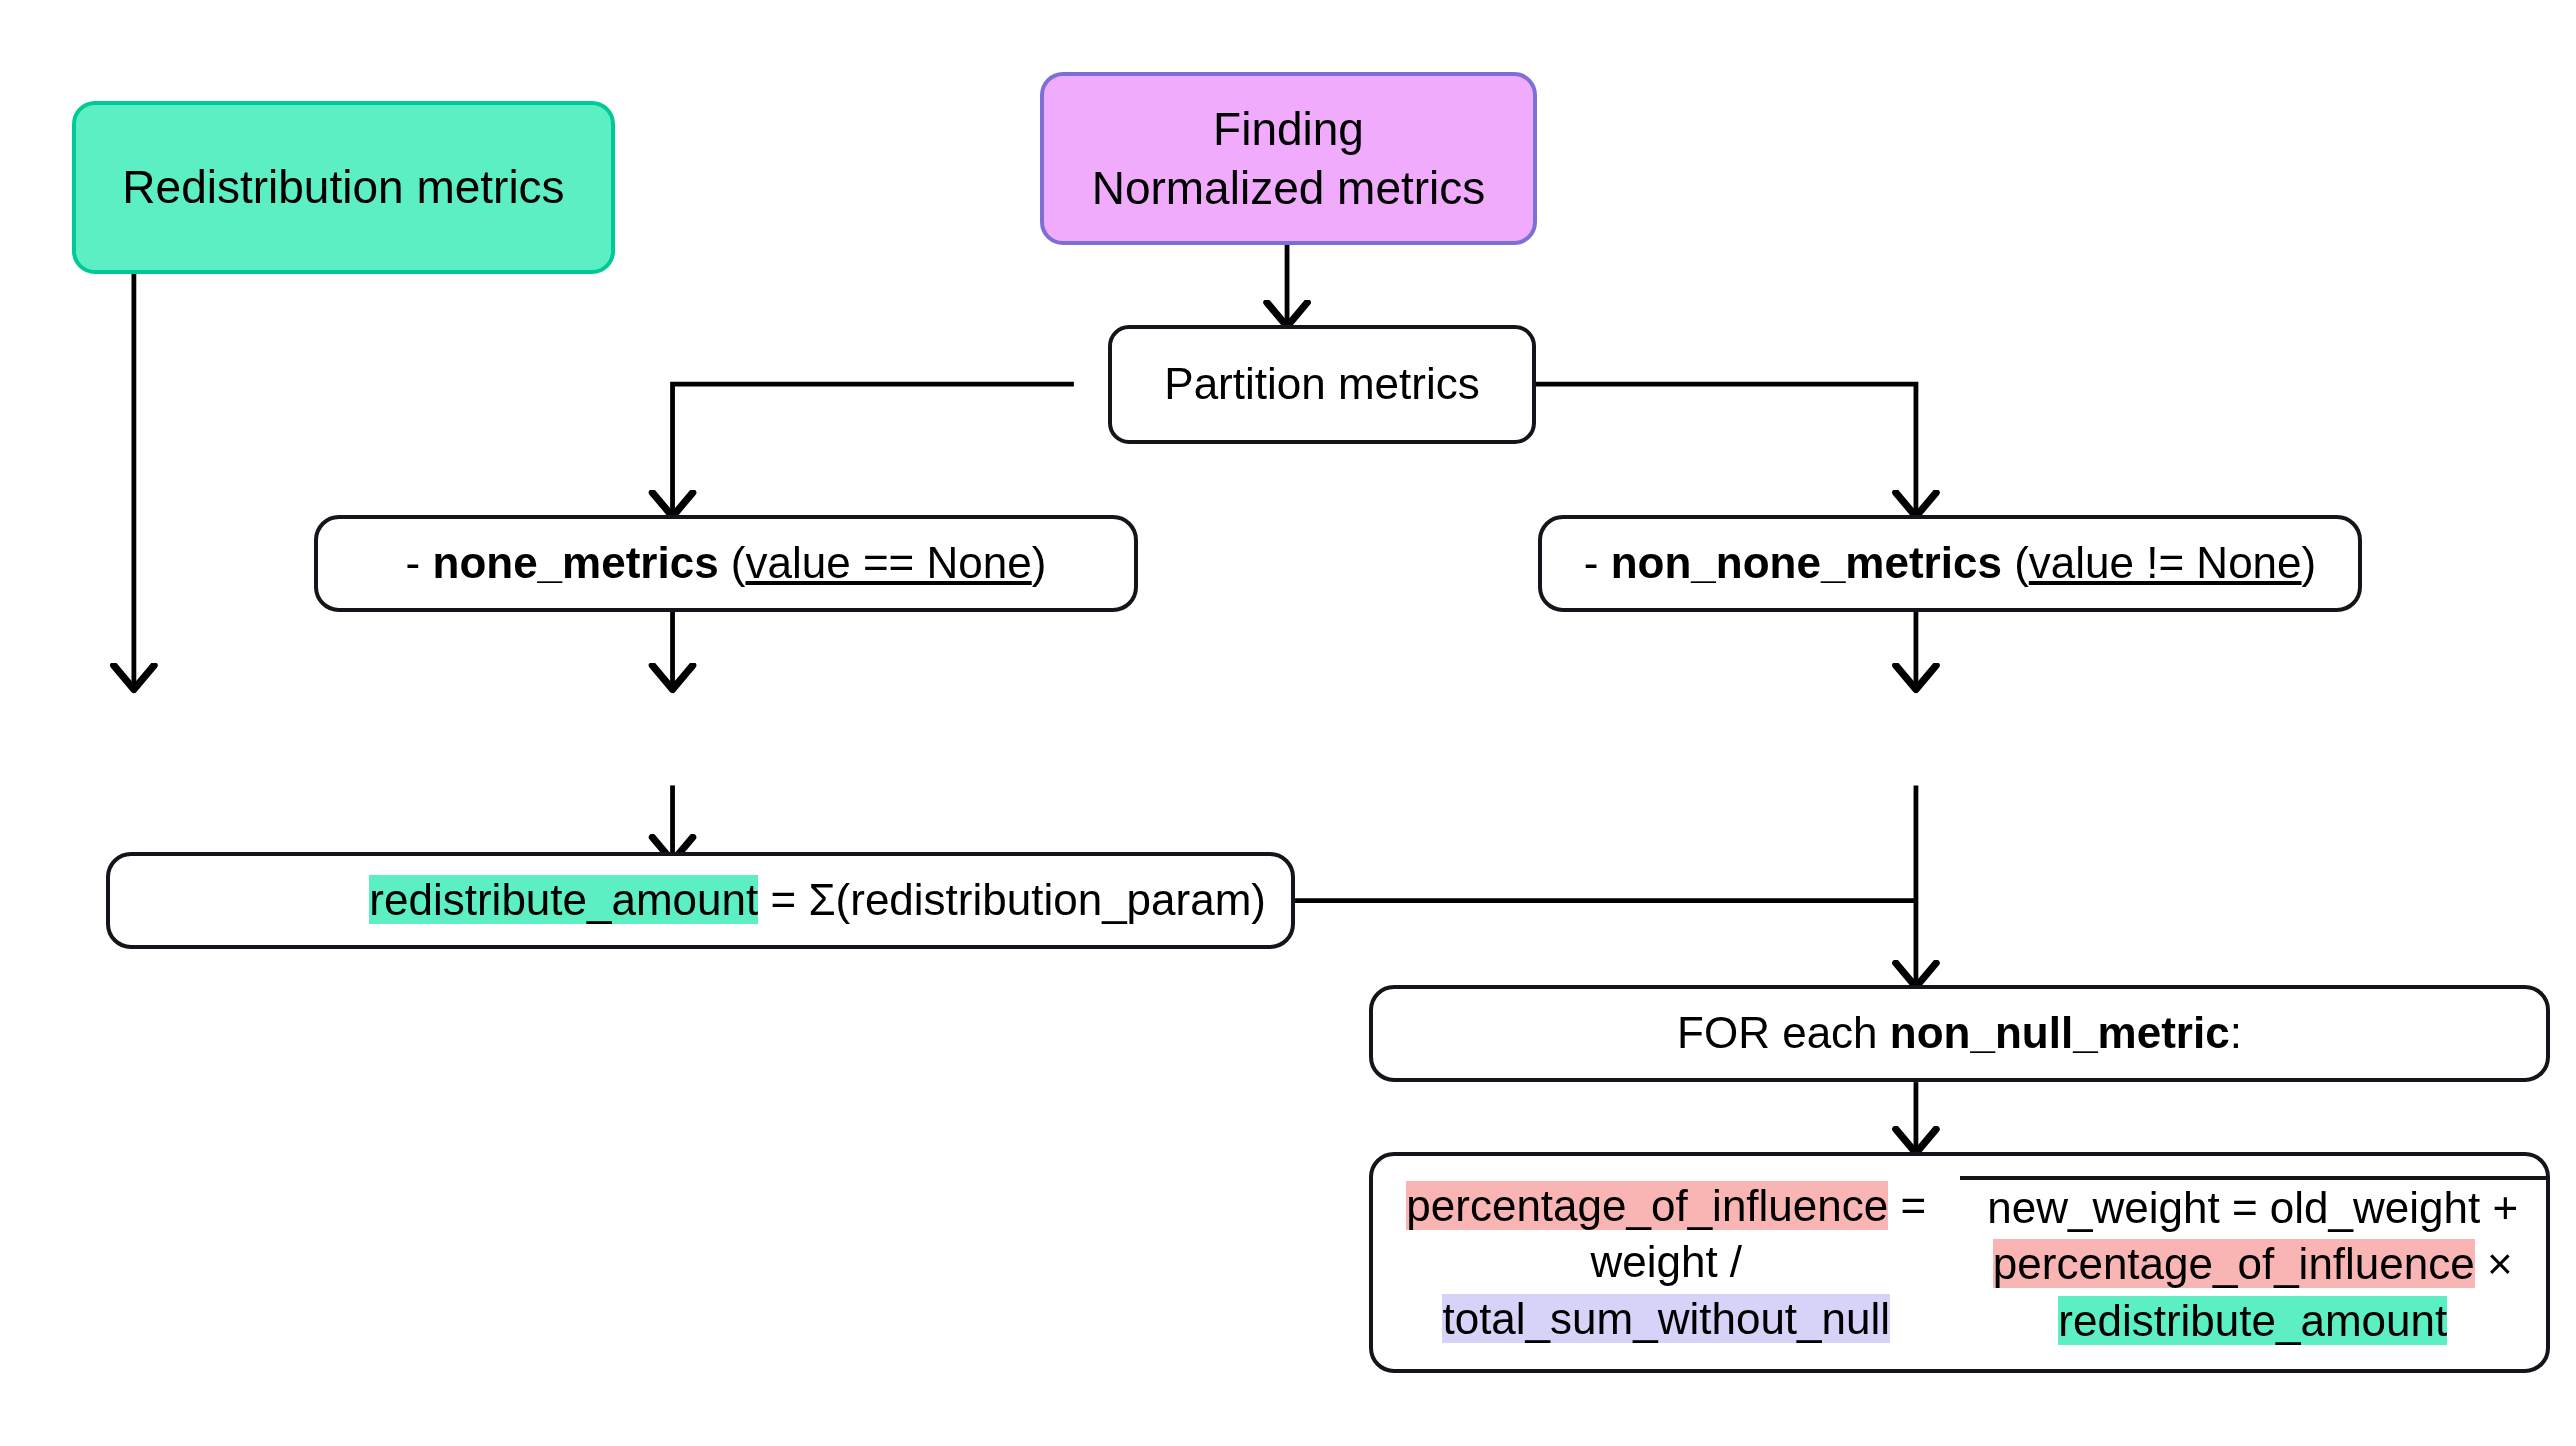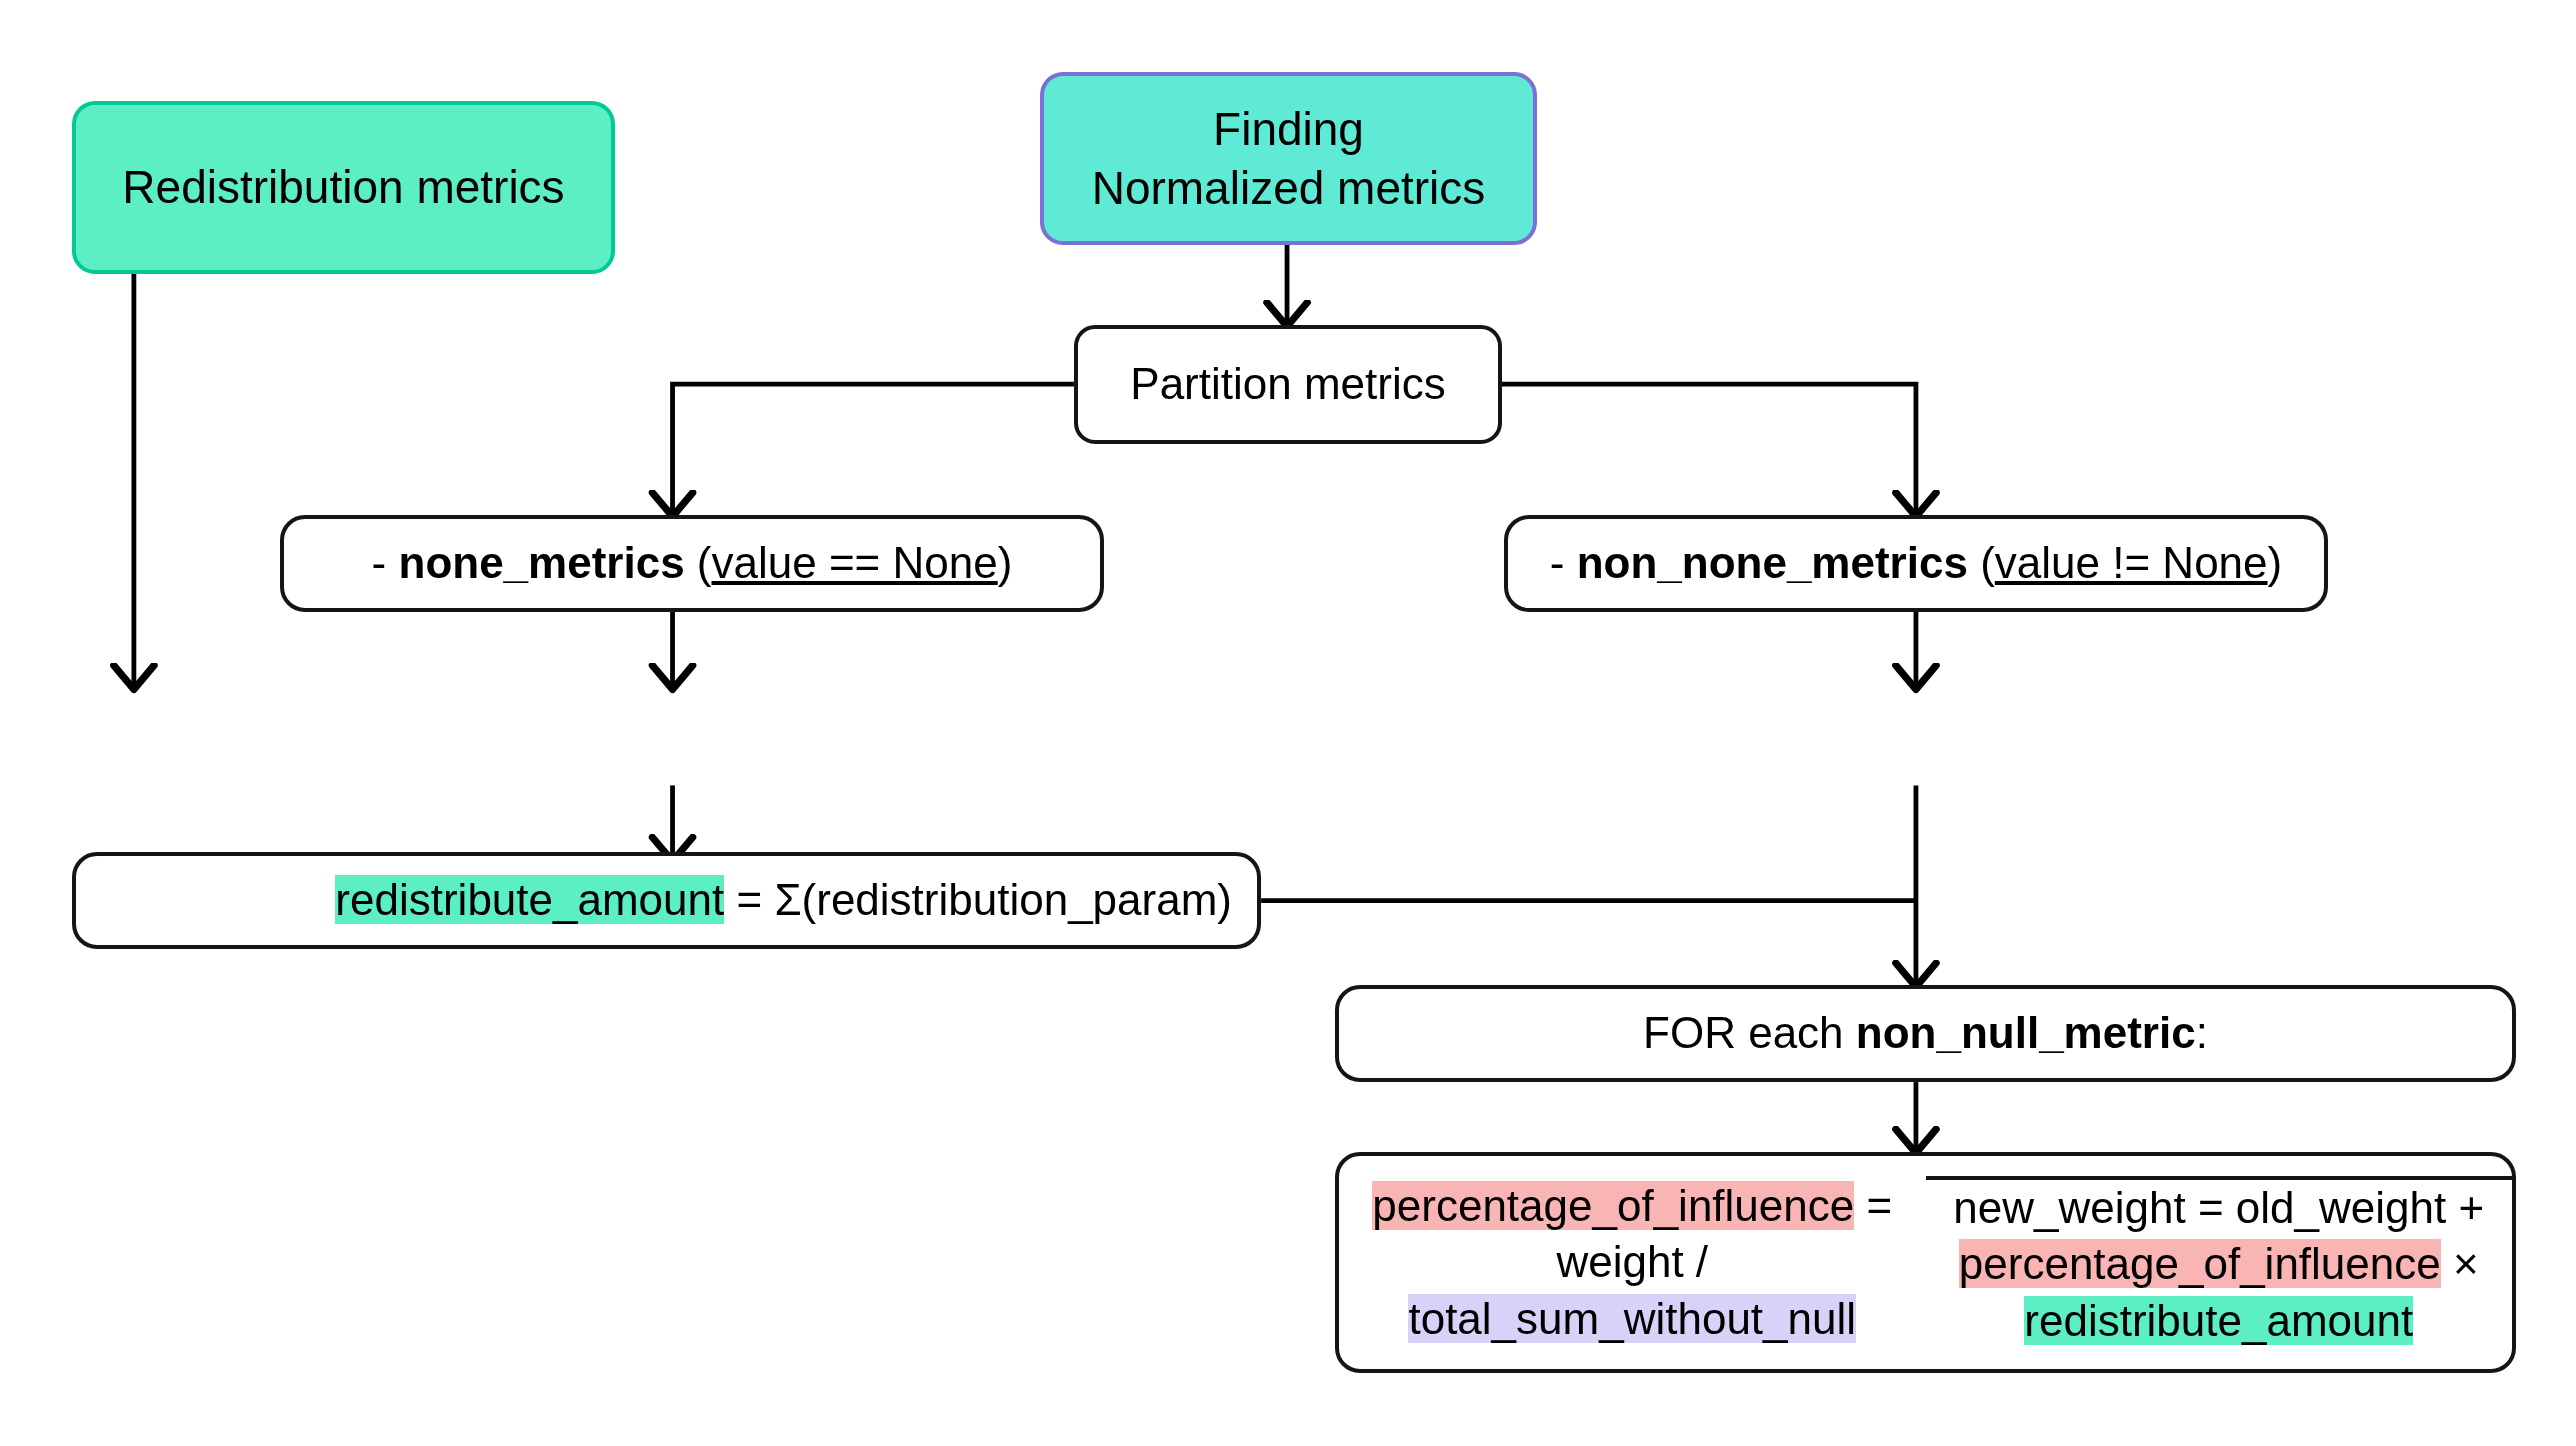--- a/index.html
+++ b/index.html
@@ -47,26 +47,26 @@
     border-radius: 25px;
     border-width: 4.8px;
   }
   .n-green {
     background: #5cefc4;
     border-color: #00c896;
     border-radius: 23px;
     margin-top: 29px;
   }
   .n-purple {
-    background: #5eead4;
+    background: #f0abfc;
     border-color: #7c6fd6;
     border-radius: 23px;
   }
   .fs-48 { font-size: 46px; }
-  .fs-46 { font-size: 44px; }
+  .fs-46 { font-size: 44px; margin-left: 34px; }
   b, .bold { font-weight: bold; }
   .u { text-decoration: underline; }
   .hl-green { background: #5cefc4; }
   .hl-purple { background: #d6d2f8; }
   .hl-pink { background: #f9b4b4; }
   .split { flex-direction: row; justify-content: stretch; padding: 0; }
   .split-row {
     flex: 1 1 0;
     display: flex;
     align-items: center;

